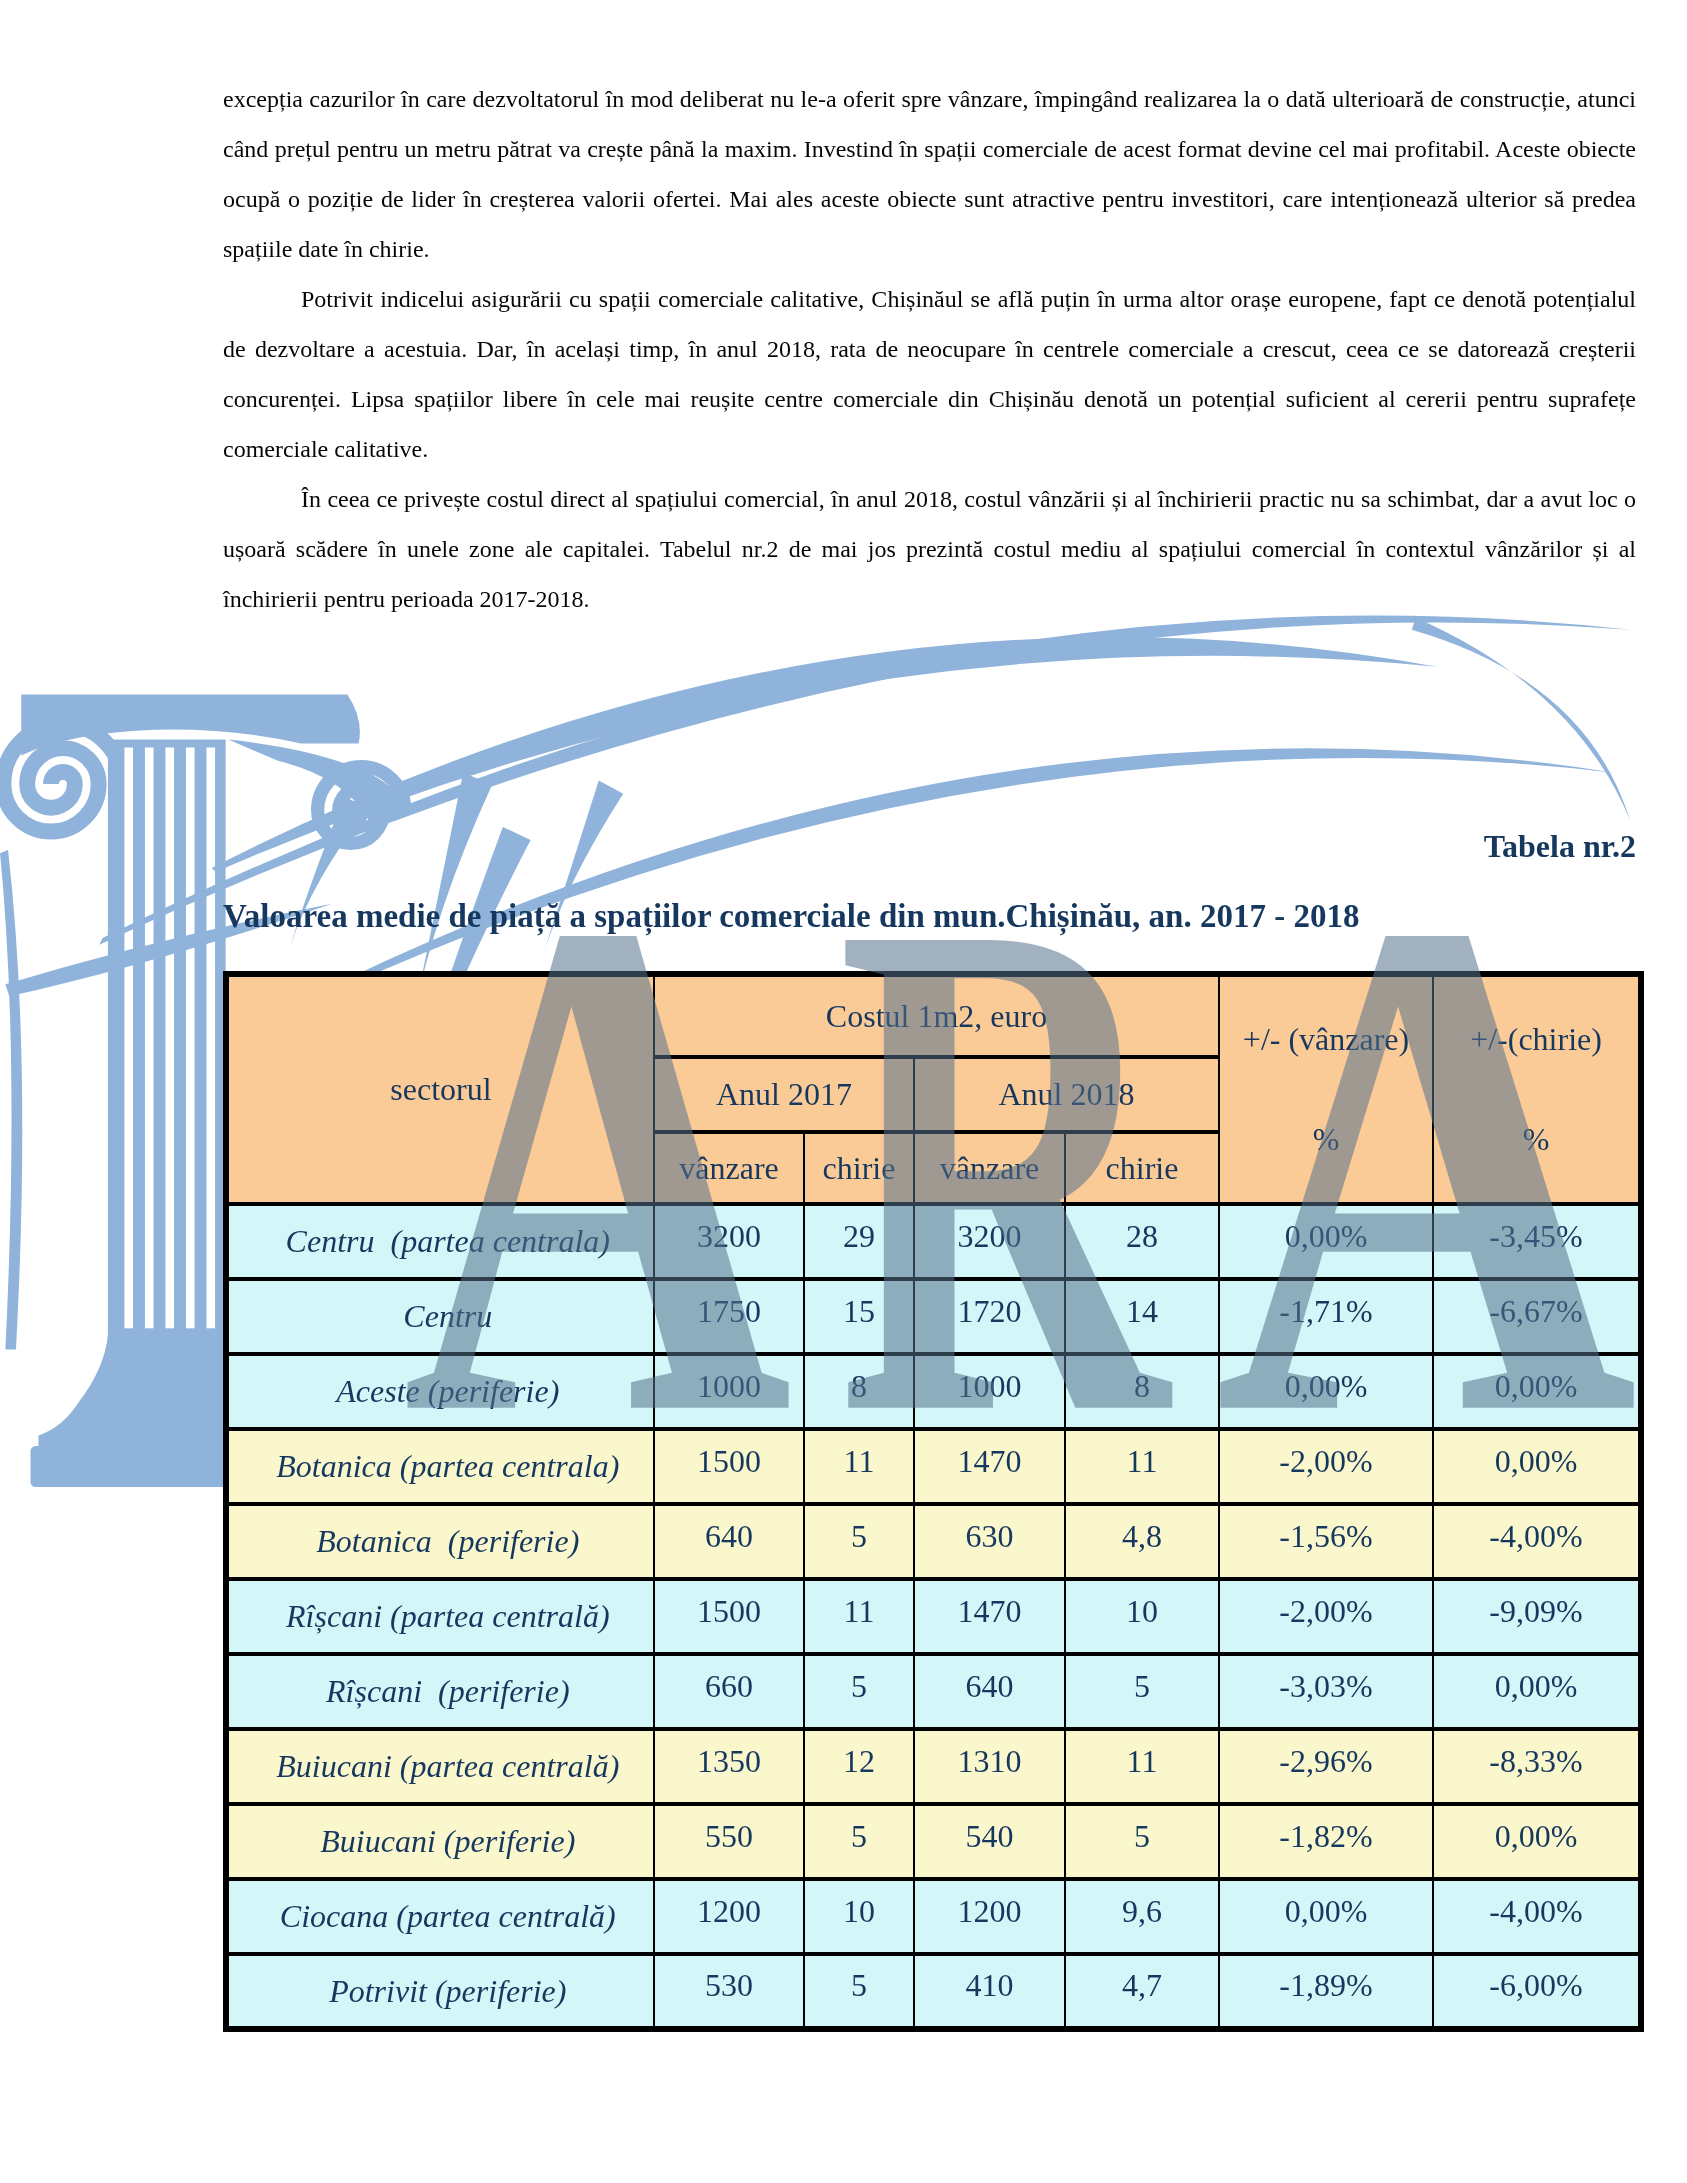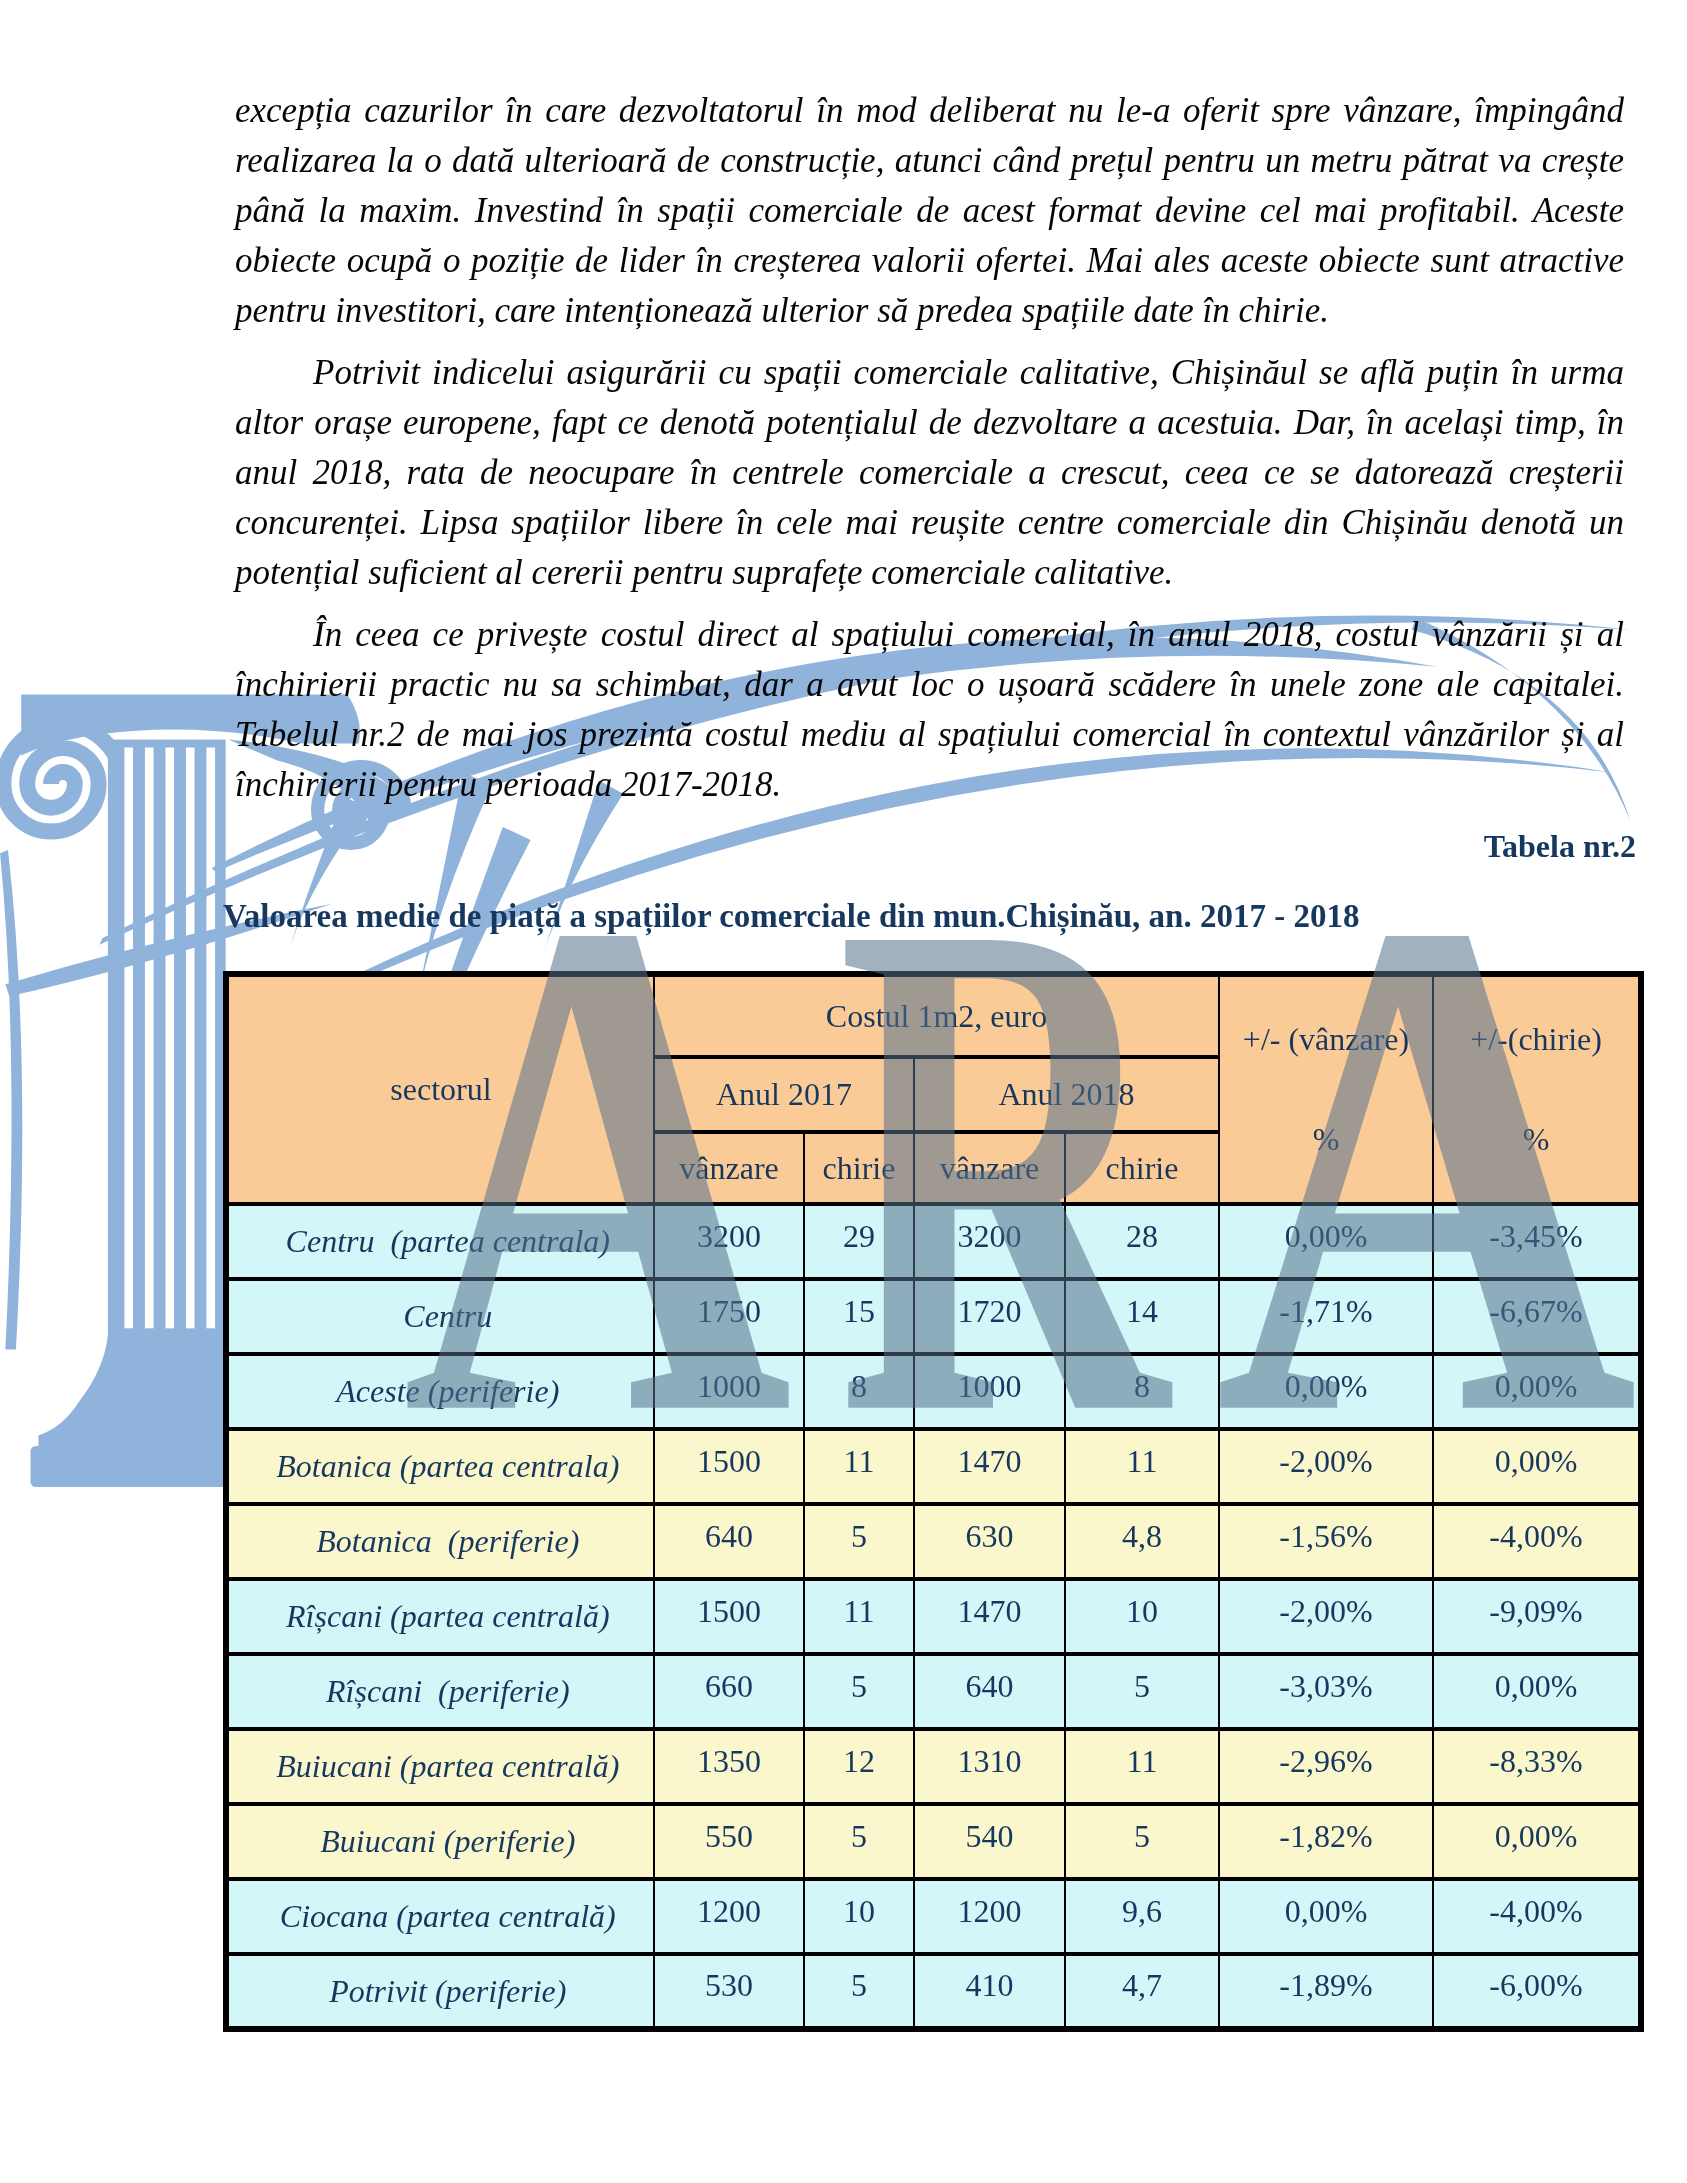--- a/index.html
+++ b/index.html
@@ -12,21 +12,21 @@
   .wm-fill   { fill:var(--wm_blue); }
   .wm-stroke { stroke:var(--wm_blue); fill:none; }
   .flute     { fill:#ffffff; }
   
   .wm-over { position:absolute; left:0; top:0; width:1687px; height:2183px; z-index:2; pointer-events:none; }
   .wm-letter { fill:var(--wm_letters); fill-opacity:0.55; font-family:"Liberation Serif", serif;
                font-weight:bold; font-size:1080px; }
   
   .content { position:absolute; left:223px; top:0; width:1413px; z-index:1; }
   .bodytext { position:absolute; top:74px; left:0; width:1413px; }
-  .para { font-size:35px; line-height:50px; text-align:justify; margin:12px; color:var(--text_black);font-style:italic; }
+  .para { font-size:24px; line-height:50px; text-align:justify; margin:0; color:var(--text_black); }
   .para.indent { text-indent:78px; }
   .table-label { position:absolute; top:828px; left:0; width:1413px; text-align:right;
                  font-size:32px; font-weight:bold; color:var(--text_navy); }
   .table-title { position:absolute; top:898px; left:0; width:1413px; text-align:left;
                  font-size:33px; font-weight:bold; color:var(--text_navy); }
   
   table.market { position:absolute; top:971px; left:0; border-collapse:collapse;
                  width:1416px; table-layout:fixed; border:6px solid var(--border); }
   table.market th, table.market td {
     border-left:2.6px solid var(--border); border-right:2.6px solid var(--border);

